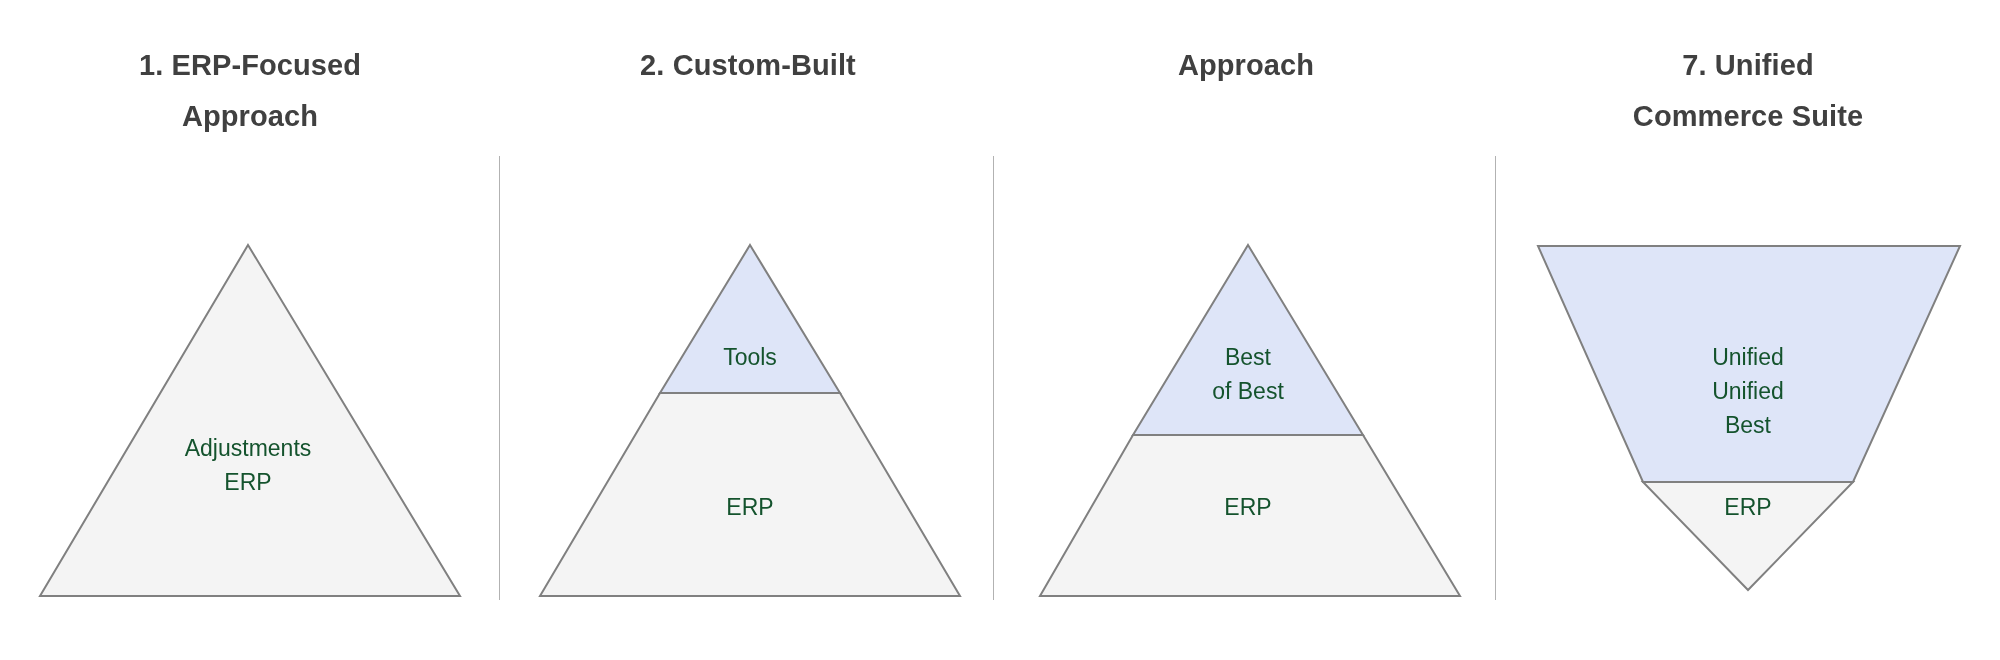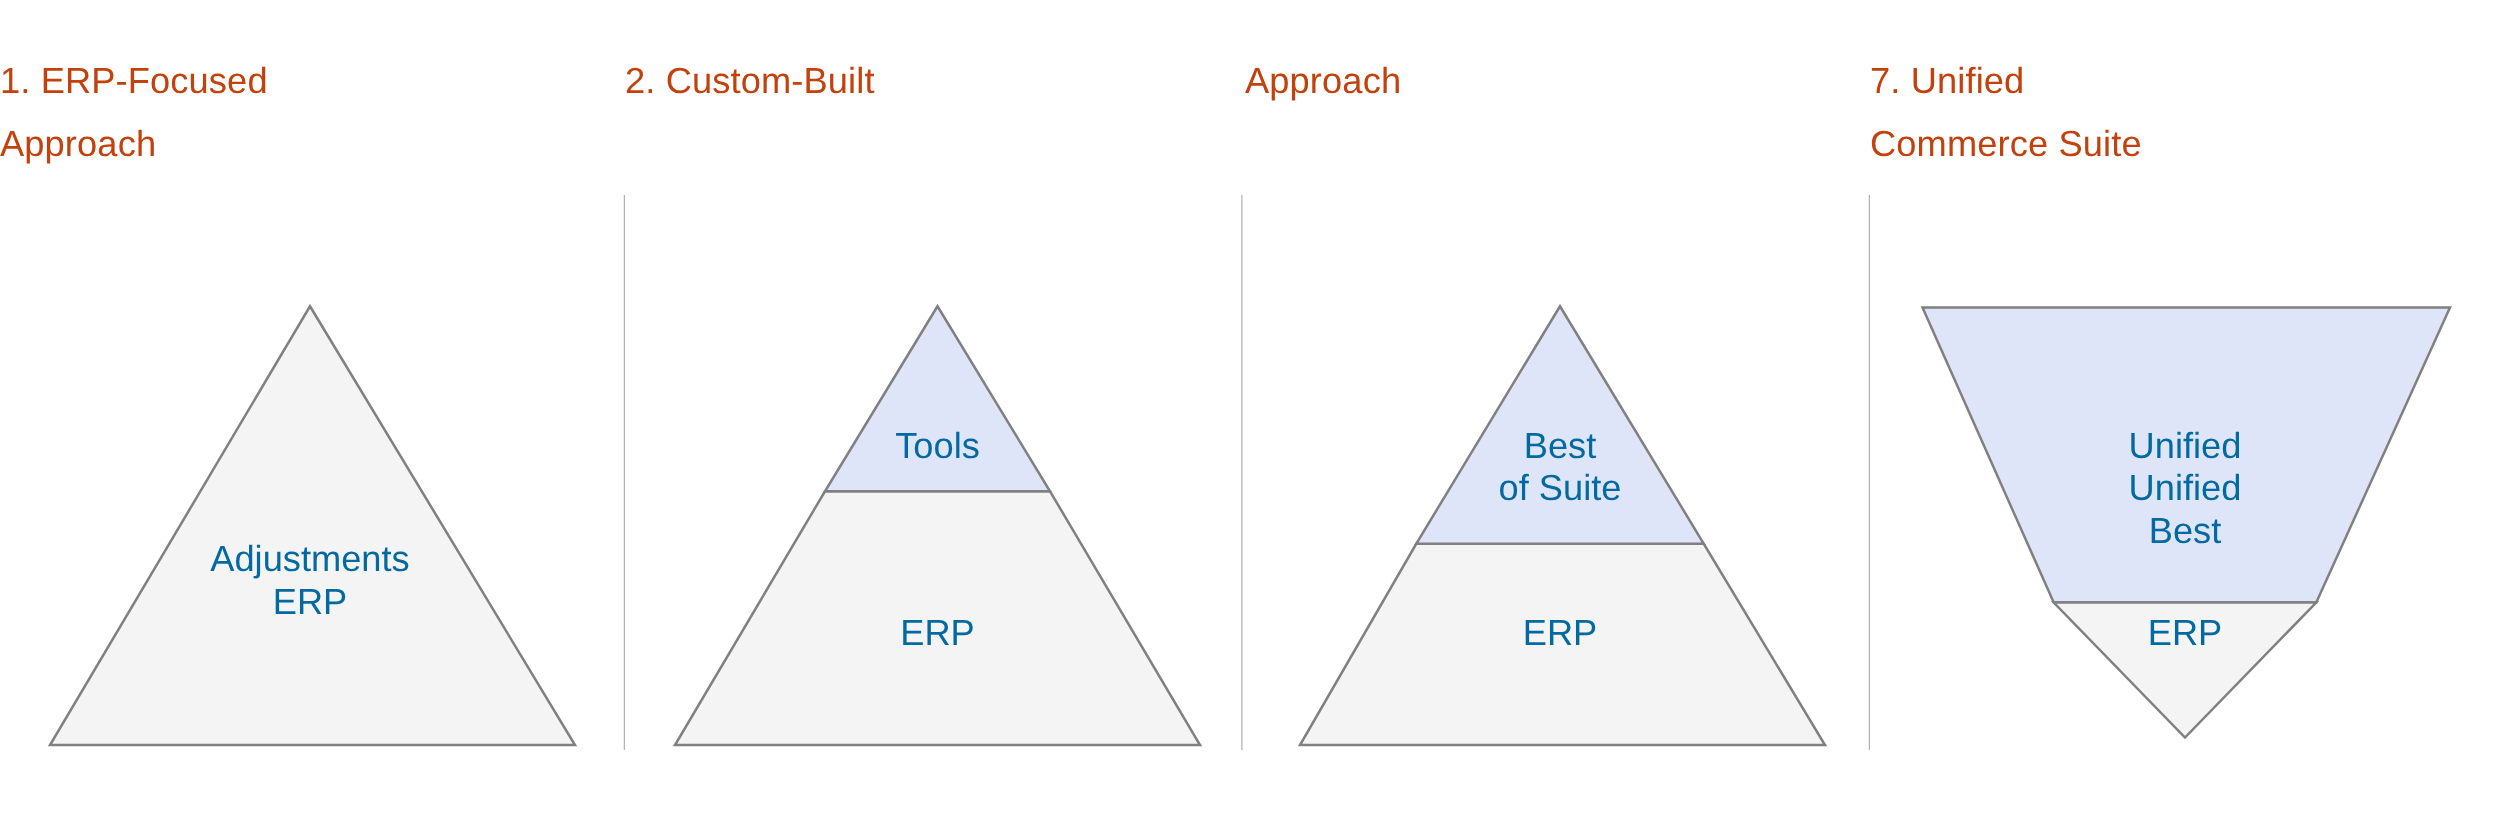--- a/index.html
+++ b/index.html
@@ -15,25 +15,25 @@
     position: relative;
     width: 2000px;
     height: 660px;
     background: #ffffff;
     overflow: hidden;
   }
 
   
   .panel-title {
     position: absolute;
-    text-align: left;
-    color: #c2410c;
+    text-align: center;
+    color: #404040;
     font-size: 29px;
     line-height: 51px;
-    font-weight: 400;
+    font-weight: 700;
     letter-spacing: 0.1px;
     white-space: nowrap;
   }
   .panel-title .tline { display: block; }
 
   
   .separator {
     position: absolute;
     width: 1px;
     background: #b2b2b2;
@@ -47,22 +47,22 @@
     width: 2000px;
     height: 660px;
     pointer-events: none;
   }
   .figure svg { display: block; overflow: visible; }
 
   
   .shape-label {
     position: absolute;
     text-align: center;
-    color: #0369a1;
-    font-size: 29px;
+    color: #14532d;
+    font-size: 23px;
     line-height: 34px;
     font-weight: 400;
     white-space: nowrap;
     transform: translateX(-50%);
   }
   .shape-label .lline { display: block; }
 </style>
 </head>
 <body>
 
@@ -113,21 +113,21 @@
 
   <div class="shape-label" style="left:750px; top:340px;">
     <span class="lline">Tools</span>
   </div>
   <div class="shape-label" style="left:750px; top:490px;">
     <span class="lline">ERP</span>
   </div>
 
   <div class="shape-label" style="left:1248px; top:340px;">
     <span class="lline">Best</span>
-    <span class="lline">of Suite</span>
+    <span class="lline">of Best</span>
   </div>
   <div class="shape-label" style="left:1248px; top:490px;">
     <span class="lline">ERP</span>
   </div>
 
   <div class="shape-label" style="left:1748px; top:340px;">
     <span class="lline">Unified</span>
     <span class="lline">Unified</span>
     <span class="lline">Best</span>
   </div>

